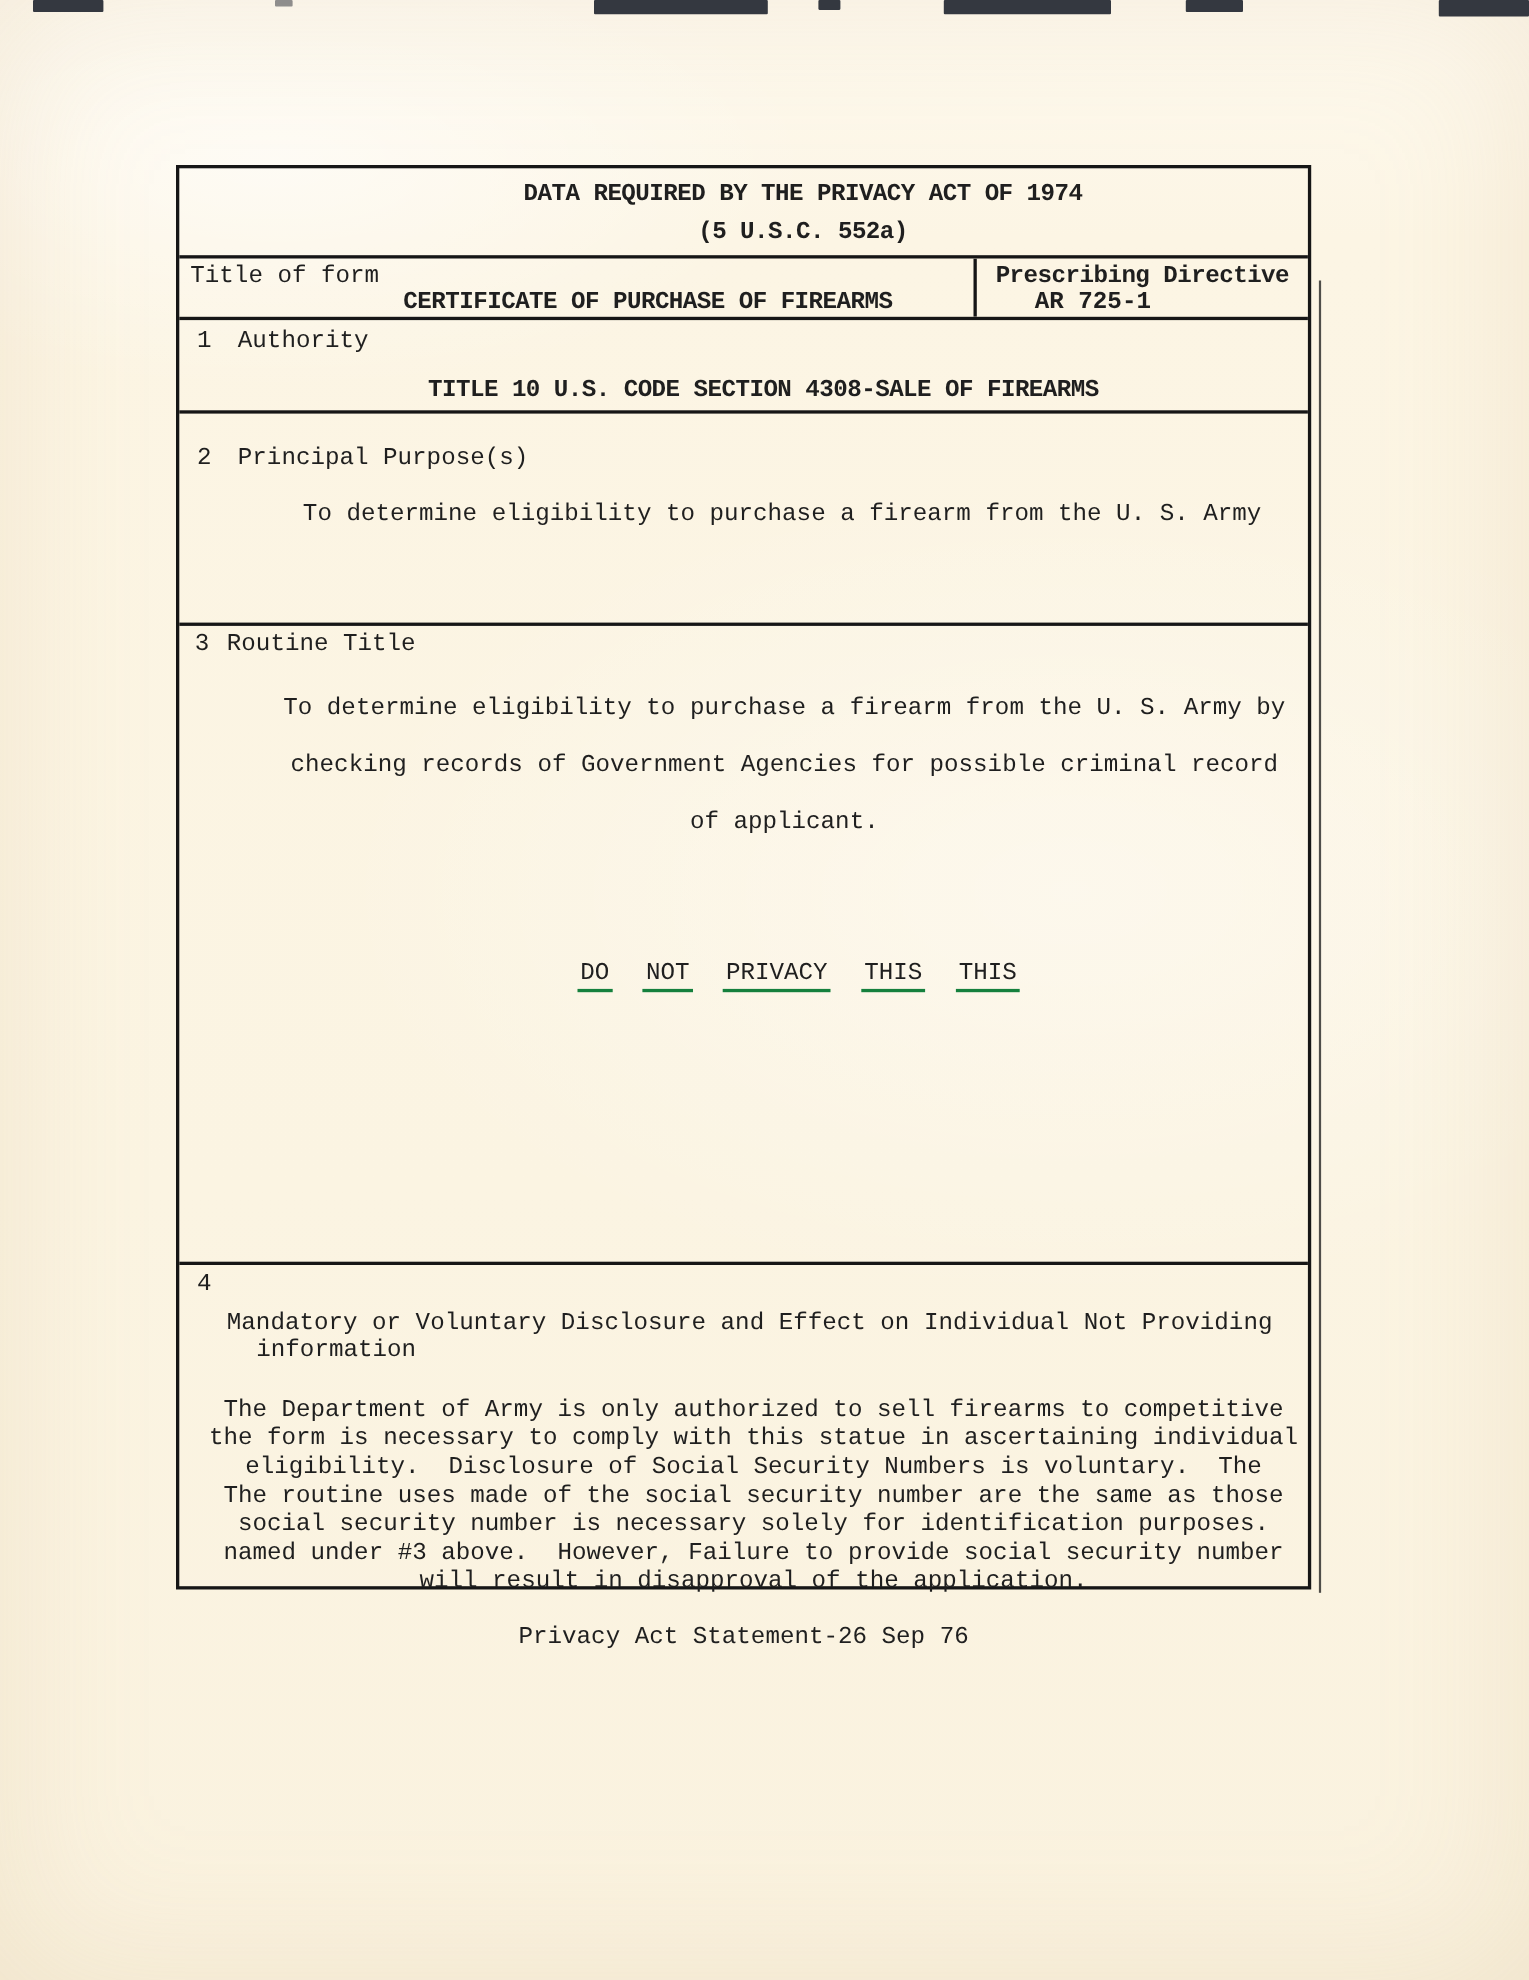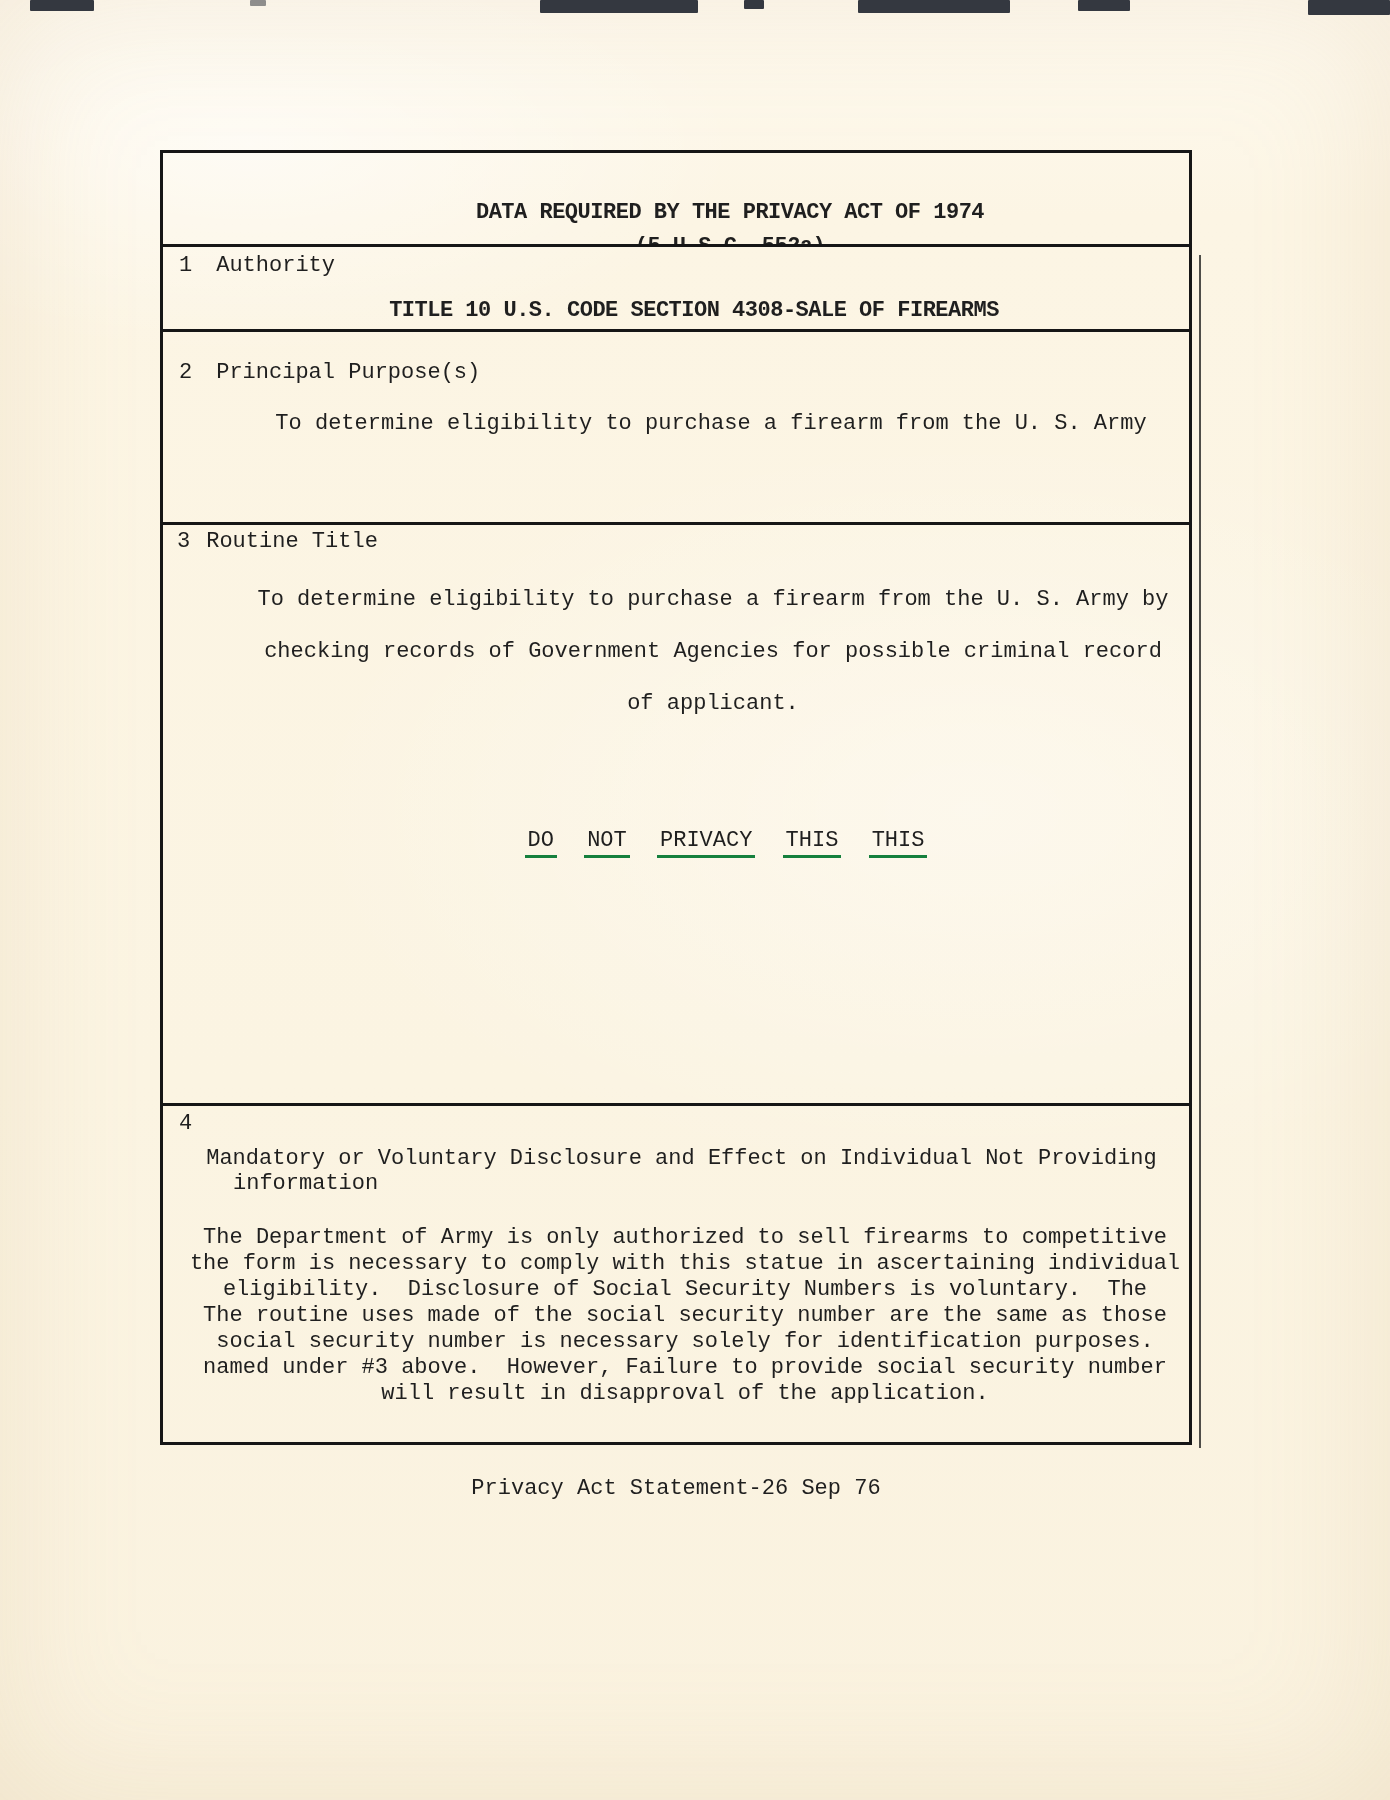--- a/index.html
+++ b/index.html
@@ -36,21 +36,21 @@
   
   .right-double-line{
     position:absolute; left:1199px; top:255px; width:2px; height:1193px;
     background:rgba(22,22,22,.75);
   }
 
   .row{ border-bottom:3px solid #161616; overflow:hidden; position:relative; }
   .line{ white-space:pre; }
 
   
-  .r-header{ height:58px; padding-top:7px; padding-left:108px; text-align:center;margin-top:36px; }
+  .r-header{ height:82px; padding-top:7px; padding-left:108px; text-align:center; }
   .r-header .line{ font-weight:bold; font-size:22px; line-height:34px; letter-spacing:-0.5px; }
 
   
   .r-title{ height:56px; display:flex; }
   .cell-title{ width:725px; border-right:3px solid #161616; padding:4px 0 0 10px; }
   .cell-title .label{ font-size:22px; line-height:24px; }
   .cell-title .value{ font-size:22px; line-height:24px; padding-left:120px; text-align:center; font-weight:bold; letter-spacing:-0.5px; }
   .cell-directive{ flex:1; padding-top:4px; text-align:center; }
   .cell-directive .label{ font-size:22px; line-height:24px; font-weight:bold; letter-spacing:-0.5px; }
   .cell-directive .value{ font-size:22px; line-height:24px; padding-right:90px; font-weight:bold; }
@@ -108,20 +108,30 @@
 <span class="scan-mark m6"></span>
 <span class="scan-mark m7"></span>
 
 <div class="form-table">
 
   <div class="row r-header">
     <div class="line">DATA REQUIRED BY THE PRIVACY ACT OF 1974</div>
     <div class="line">(5 U.S.C. 552a)</div>
   </div>
 
+  <div class="row r-title">
+    <div class="cell-title">
+      <div class="line label">Title of form</div>
+      <div class="line value">CERTIFICATE OF PURCHASE OF FIREARMS</div>
+    </div>
+    <div class="cell-directive">
+      <div class="line label">Prescribing Directive</div>
+      <div class="line value">AR 725-1</div>
+    </div>
+  </div>
 
   <div class="row r-sec1">
     <div class="sec-head">
       <span class="num line">1</span>
       <span class="txt line">Authority</span>
     </div>
     <div class="sec-body line">TITLE 10 U.S. CODE SECTION 4308-SALE OF FIREARMS</div>
   </div>
 
   <div class="row r-sec2">

